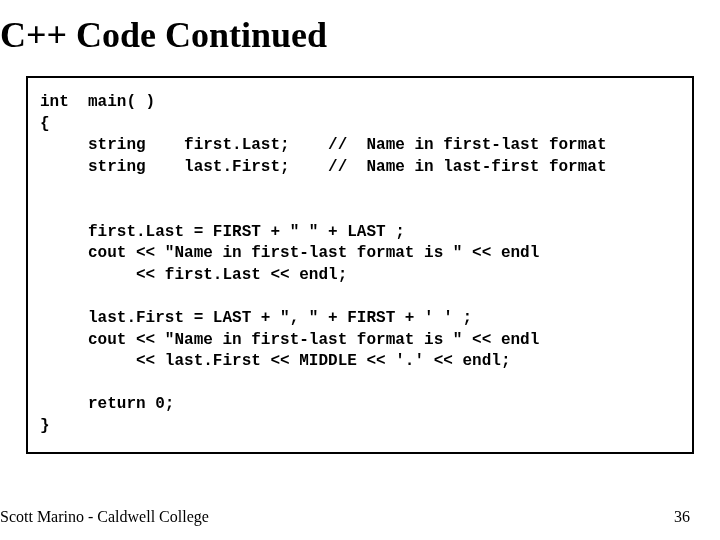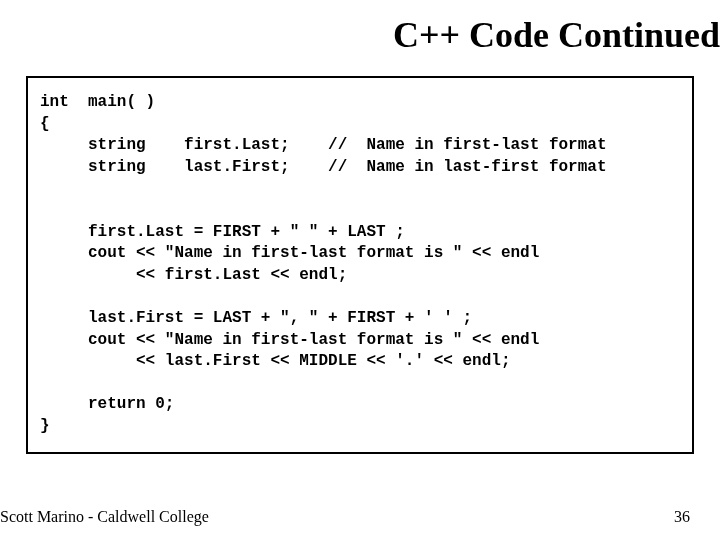--- a/index.html
+++ b/index.html
@@ -11,21 +11,21 @@
     font-family: "Times New Roman", Times, serif;
     color: #000;
   }
   .slide {
     position: relative;
     width: 720px;
     height: 540px;
     box-sizing: border-box;
   }
   .title {
-    text-align: right;
+    text-align: left;
     font-size: 36px;
     font-weight: bold;
     padding-top: 14px;
     padding-bottom: 10px;
   }
   .code-box {
     margin: 10px 26px 16px 26px;
     border: 2px solid #000;
     padding: 14px 12px 14px 12px;
     font-family: "Courier New", Courier, monospace;

